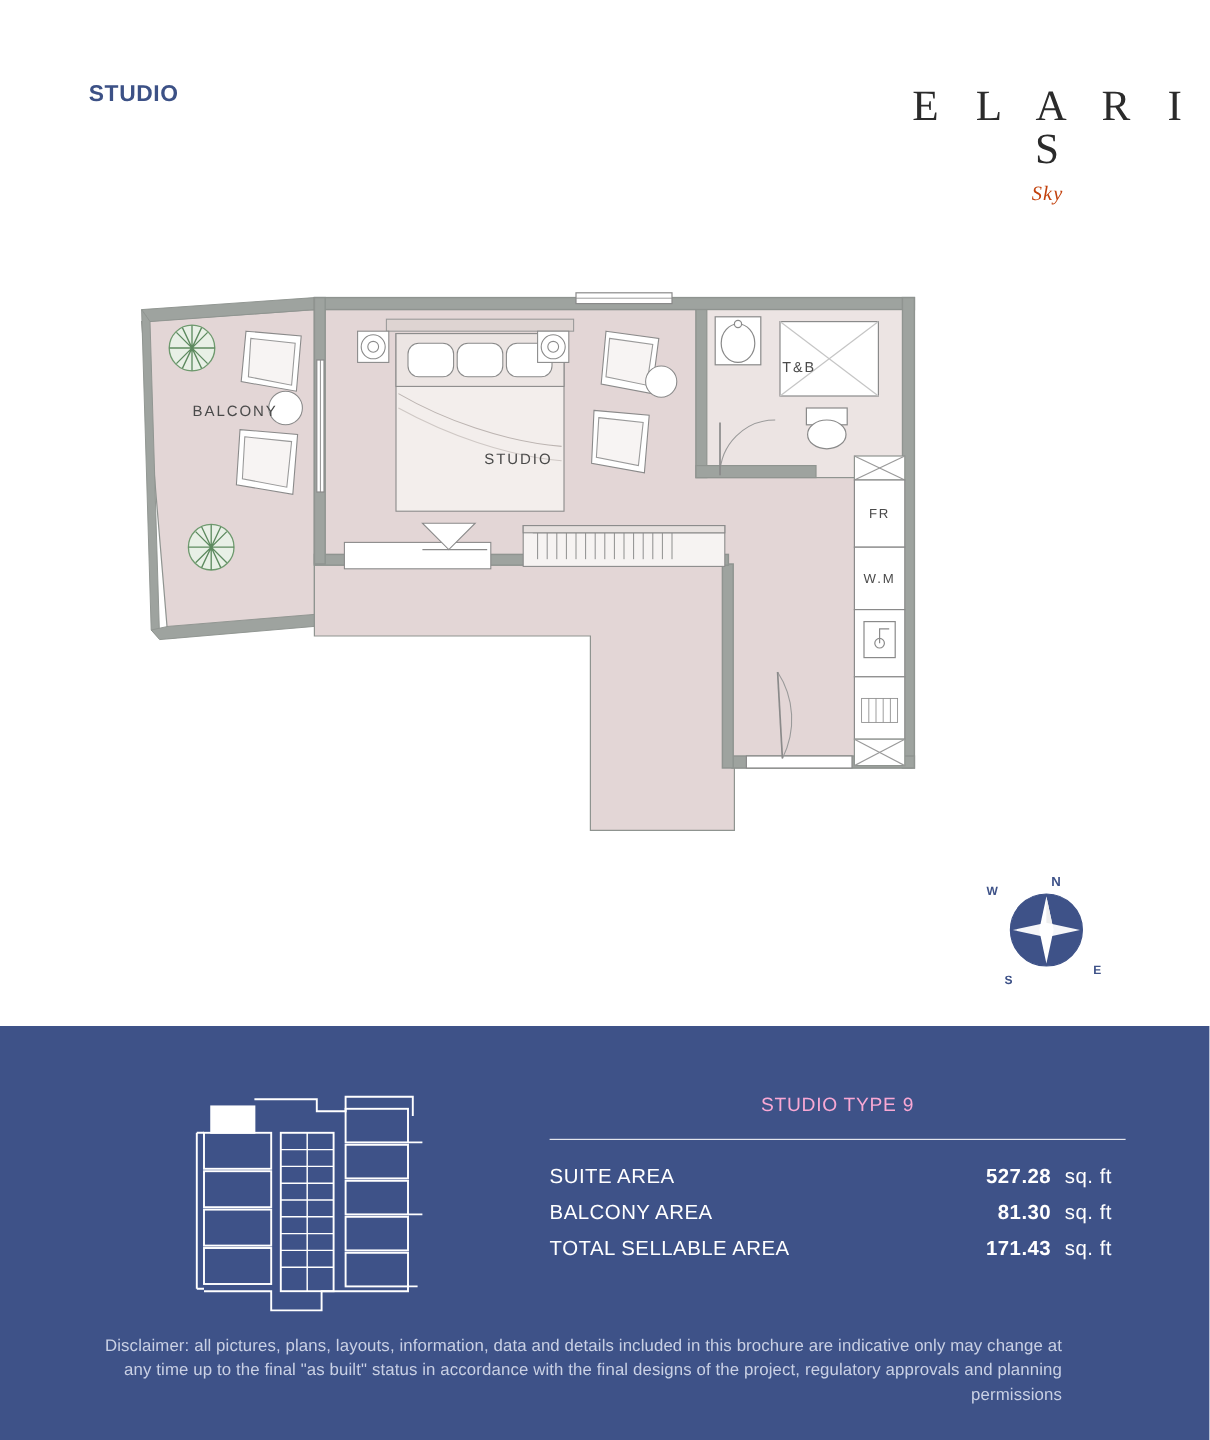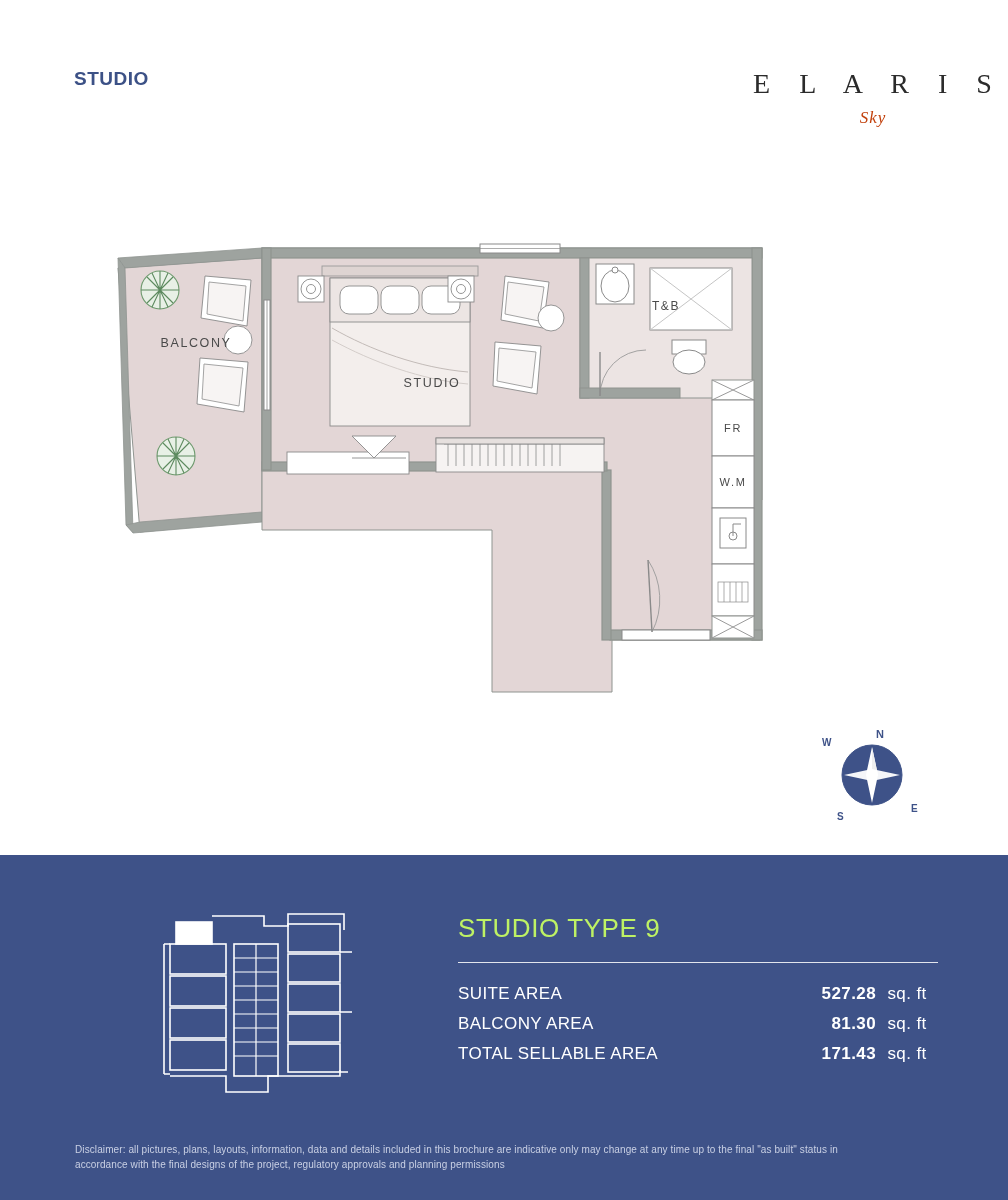--- a/index.html
+++ b/index.html
@@ -43,21 +43,21 @@
 
   .brand {
     position: absolute;
     top: 70px;
     right: 0;
     width: 270px;
     text-align: center;
   }
   .brand-name {
     font-family: "Liberation Serif", serif;
-    font-size: 28px;
+    font-size: 36px;
     letter-spacing: 11px;
     color: #2b2b2b;
     font-weight: 400;
     line-height: 1;
     padding-left: 10px;
   }
   .brand-sub {
     font-family: "Liberation Serif", serif;
     font-style: italic;
     font-size: 17px;
@@ -108,26 +108,26 @@
     width: 230px;
     height: 220px;
   }
   .summary {
     position: absolute;
     right: 70px;
     top: 58px;
     width: 480px;
   }
   .summary-title {
-    text-align: left;
-    font-size: 26px;
+    text-align: center;
+    font-size: 16px;
     letter-spacing: 0.6px;
     font-weight: 400;
     margin-bottom: 18px;
-    color:#bef264;
+    color:#f9a8d4;
   }
   .summary-rule {
     height: 1px;
     background: #ffffff;
     opacity: 0.85;
     margin-bottom: 16px;
   }
   table.areas {
     width: 100%;
     border-collapse: collapse;
@@ -148,24 +148,25 @@
   td.area-unit {
     text-align: center;
     width: 62px;
   }
 
   .disclaimer {
     position: absolute;
     left: 75px;
     bottom: 28px;
     width: 810px;
-    font-size: 10px;
+    font-size: 14px;
     line-height: 1.45;
     color: #c9d0e4;
     letter-spacing: 0.1px;
+    text-align: right;
   }
 </style>
 </head>
 <body>
 
 <div class="page">
 
   <div class="header">
     <div class="unit-type">STUDIO</div>
   </div>

